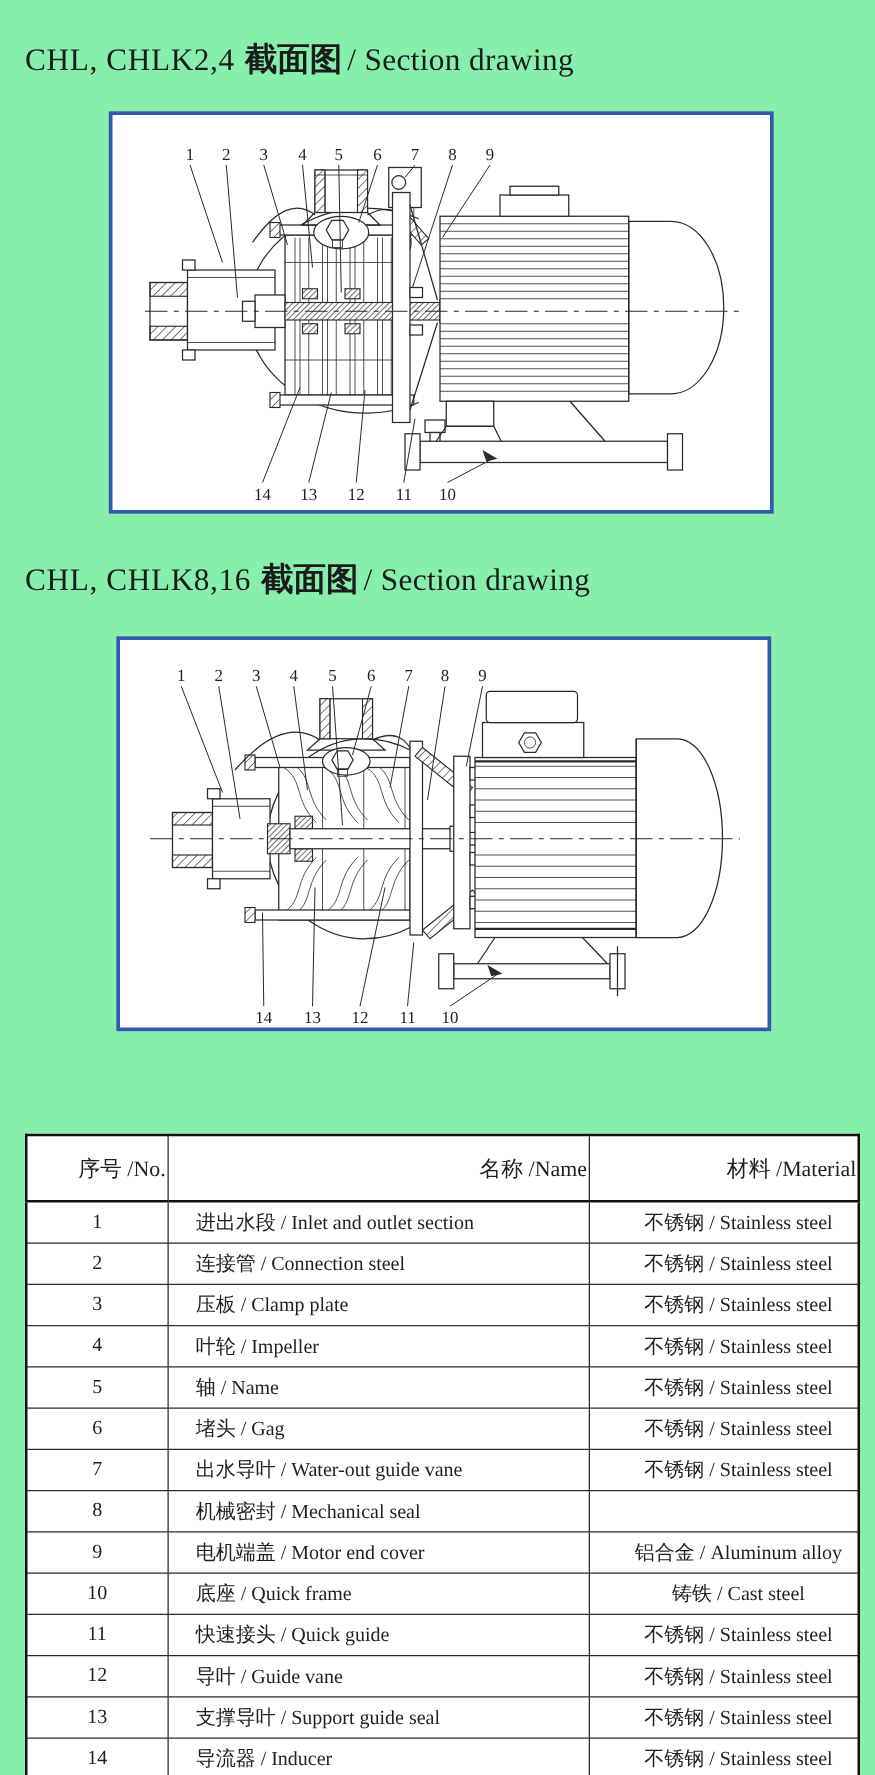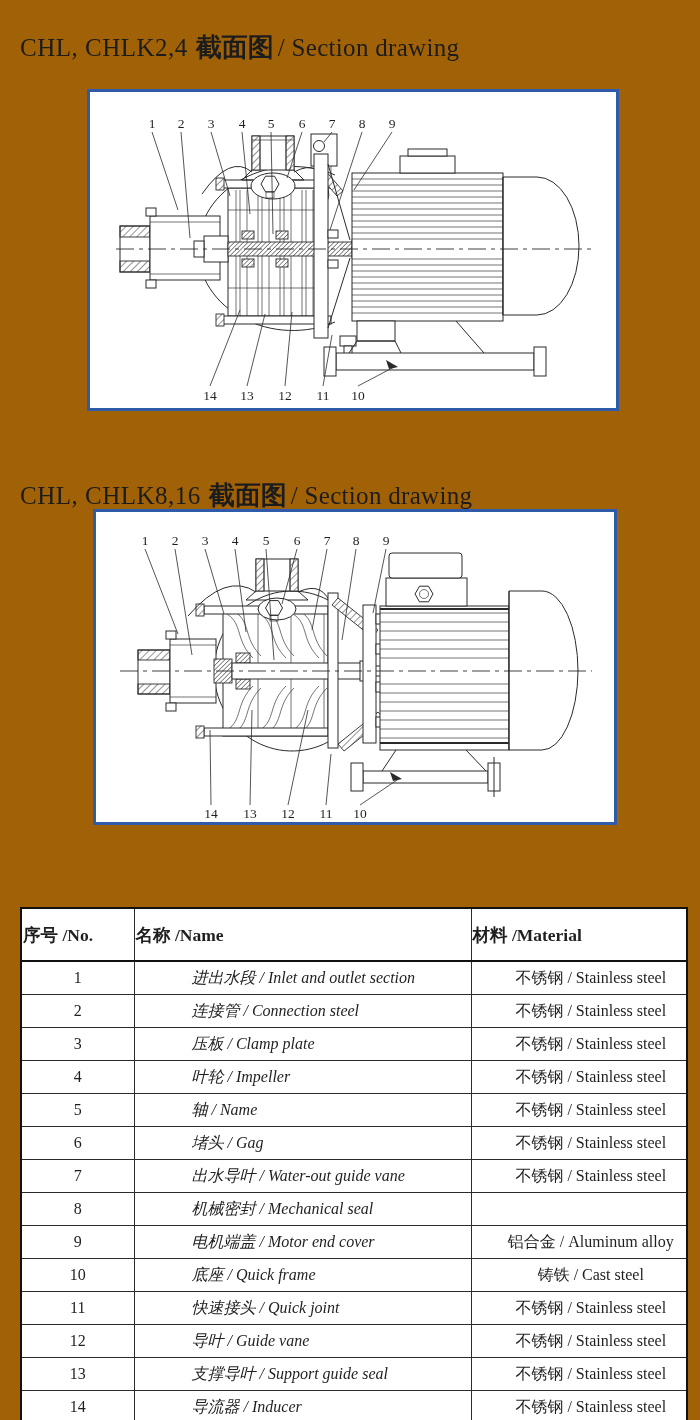--- a/index.html
+++ b/index.html
@@ -1,39 +1,39 @@
 <!DOCTYPE html>
 <html><head>
 <meta charset="utf-8">
 <style>
   html,body{margin:0;padding:0;background:#ffffff;}
   body{width:700px;height:1420px;position:relative;font-family:"Liberation Serif",serif;color:#1f1f1f;overflow:hidden;}
-  .page{position:absolute;left:0;top:0;width:700px;height:1420px;background:#a16207;}
+  .page{position:absolute;left:0;top:0;width:700px;height:1420px;background:#86efac;}
   .sec-title{position:absolute;left:20px;margin:0;font-weight:normal;font-size:25px;line-height:34px;white-space:nowrap;color:#1c1c1c;}
   .t-model{letter-spacing:.5px;}
   .t-cn{font-family:"Liberation Sans","DejaVu Sans",sans-serif;font-weight:700;font-size:26px;margin:0 4px 0 8px;}
   .t-rest{letter-spacing:.3px;}
   .frame{position:absolute;border:3px solid #2e5cab;box-sizing:border-box;background:#fff;}
   .frame svg{display:block;width:100%;height:100%;}
   
   .s{fill:none;stroke:#2a2a2a;stroke-width:1;}
   .sf{fill:#ffffff;stroke:#2a2a2a;stroke-width:1;}
   .hl{stroke:#2a2a2a;stroke-width:.9;} 
   .thin{fill:none;stroke:#2a2a2a;stroke-width:.65;}
   .thk{fill:none;stroke:#2a2a2a;stroke-width:1.8;}
   .cl{fill:none;stroke:#2a2a2a;stroke-width:.9;stroke-dasharray:18 5 4 5;}
   .ldr{fill:none;stroke:#2a2a2a;stroke-width:.8;}
   .num{font-family:"Liberation Serif",serif;font-size:13.5px;fill:#1f1f1f;}
   
   table.material{position:absolute;left:20px;top:907px;width:666px;border-collapse:collapse;table-layout:fixed;background:#fff;border:2px solid #111;}
   table.material th,table.material td{border:1px solid #2b2b2b;vertical-align:middle;overflow:hidden;white-space:nowrap;}
-  table.material thead th{height:49px;font-weight:bold;font-size:17.5px;text-align:left;border-bottom:2px solid #111;}
+  table.material thead th{height:49px;font-weight:normal;font-size:17.5px;text-align:right;border-bottom:2px solid #111;}
   table.material td{height:30px;font-size:16px;}
   td.c-no{text-align:center;}
-  td.c-name{padding-left:57px;font-style:italic;}
+  td.c-name{padding-left:22px;}
   td.c-mat{padding-left:25px;text-align:center;}
 </style>
 </head>
 <body>
 
 <div class="page">
 
   <h1 class="sec-title" style="top:30px;"><span class="t-model">CHL, CHLK2,4</span><span class="t-cn">截面图</span><span class="t-rest">/ Section drawing</span></h1>
 
   <div class="frame" style="left:87px;top:89px;width:532px;height:322px;">
@@ -139,21 +139,21 @@
         <text class="num" x="302" y="36" text-anchor="middle">9</text>
         <text class="num" x="120" y="308" text-anchor="middle">14</text>
         <text class="num" x="157" y="308" text-anchor="middle">13</text>
         <text class="num" x="195" y="308" text-anchor="middle">12</text>
         <text class="num" x="233" y="308" text-anchor="middle">11</text>
         <text class="num" x="268" y="308" text-anchor="middle">10</text>
       </g>
     </svg>
   </div>
 
-  <h1 class="sec-title" style="top:478px;"><span class="t-model">CHL, CHLK8,16</span><span class="t-cn">截面图</span><span class="t-rest">/ Section drawing</span></h1>
+  <h1 class="sec-title" style="top:446px;"><span class="t-model">CHL, CHLK8,16</span><span class="t-cn">截面图</span><span class="t-rest">/ Section drawing</span></h1>
 
   <div class="frame" style="left:93px;top:509px;width:524px;height:316px;">
     <svg viewBox="0 0 518 310">
       <defs>
         <pattern id="hC" width="5" height="5" patternUnits="userSpaceOnUse" patternTransform="rotate(45)">
           <rect width="5" height="5" fill="#ffffff"></rect>
           <line x1="0" y1="0" x2="0" y2="5" stroke="#2a2a2a" stroke-width="1"></line>
         </pattern>
         <pattern id="hD" width="3.2" height="3.2" patternUnits="userSpaceOnUse" patternTransform="rotate(45)">
           <rect width="3.2" height="3.2" fill="#ffffff"></rect>
@@ -311,21 +311,21 @@
           <td class="c-name">电机端盖 / Motor end cover</td>
           <td class="c-mat">铝合金 / Aluminum alloy</td>
         </tr>
       <tr>
           <td class="c-no">10</td>
           <td class="c-name">底座 / Quick frame</td>
           <td class="c-mat">铸铁 / Cast steel</td>
         </tr>
       <tr>
           <td class="c-no">11</td>
-          <td class="c-name">快速接头 / Quick joint</td>
+          <td class="c-name">快速接头 / Quick guide</td>
           <td class="c-mat">不锈钢 / Stainless steel</td>
         </tr>
       <tr>
           <td class="c-no">12</td>
           <td class="c-name">导叶 / Guide vane</td>
           <td class="c-mat">不锈钢 / Stainless steel</td>
         </tr>
       <tr>
           <td class="c-no">13</td>
           <td class="c-name">支撑导叶 / Support guide seal</td>

